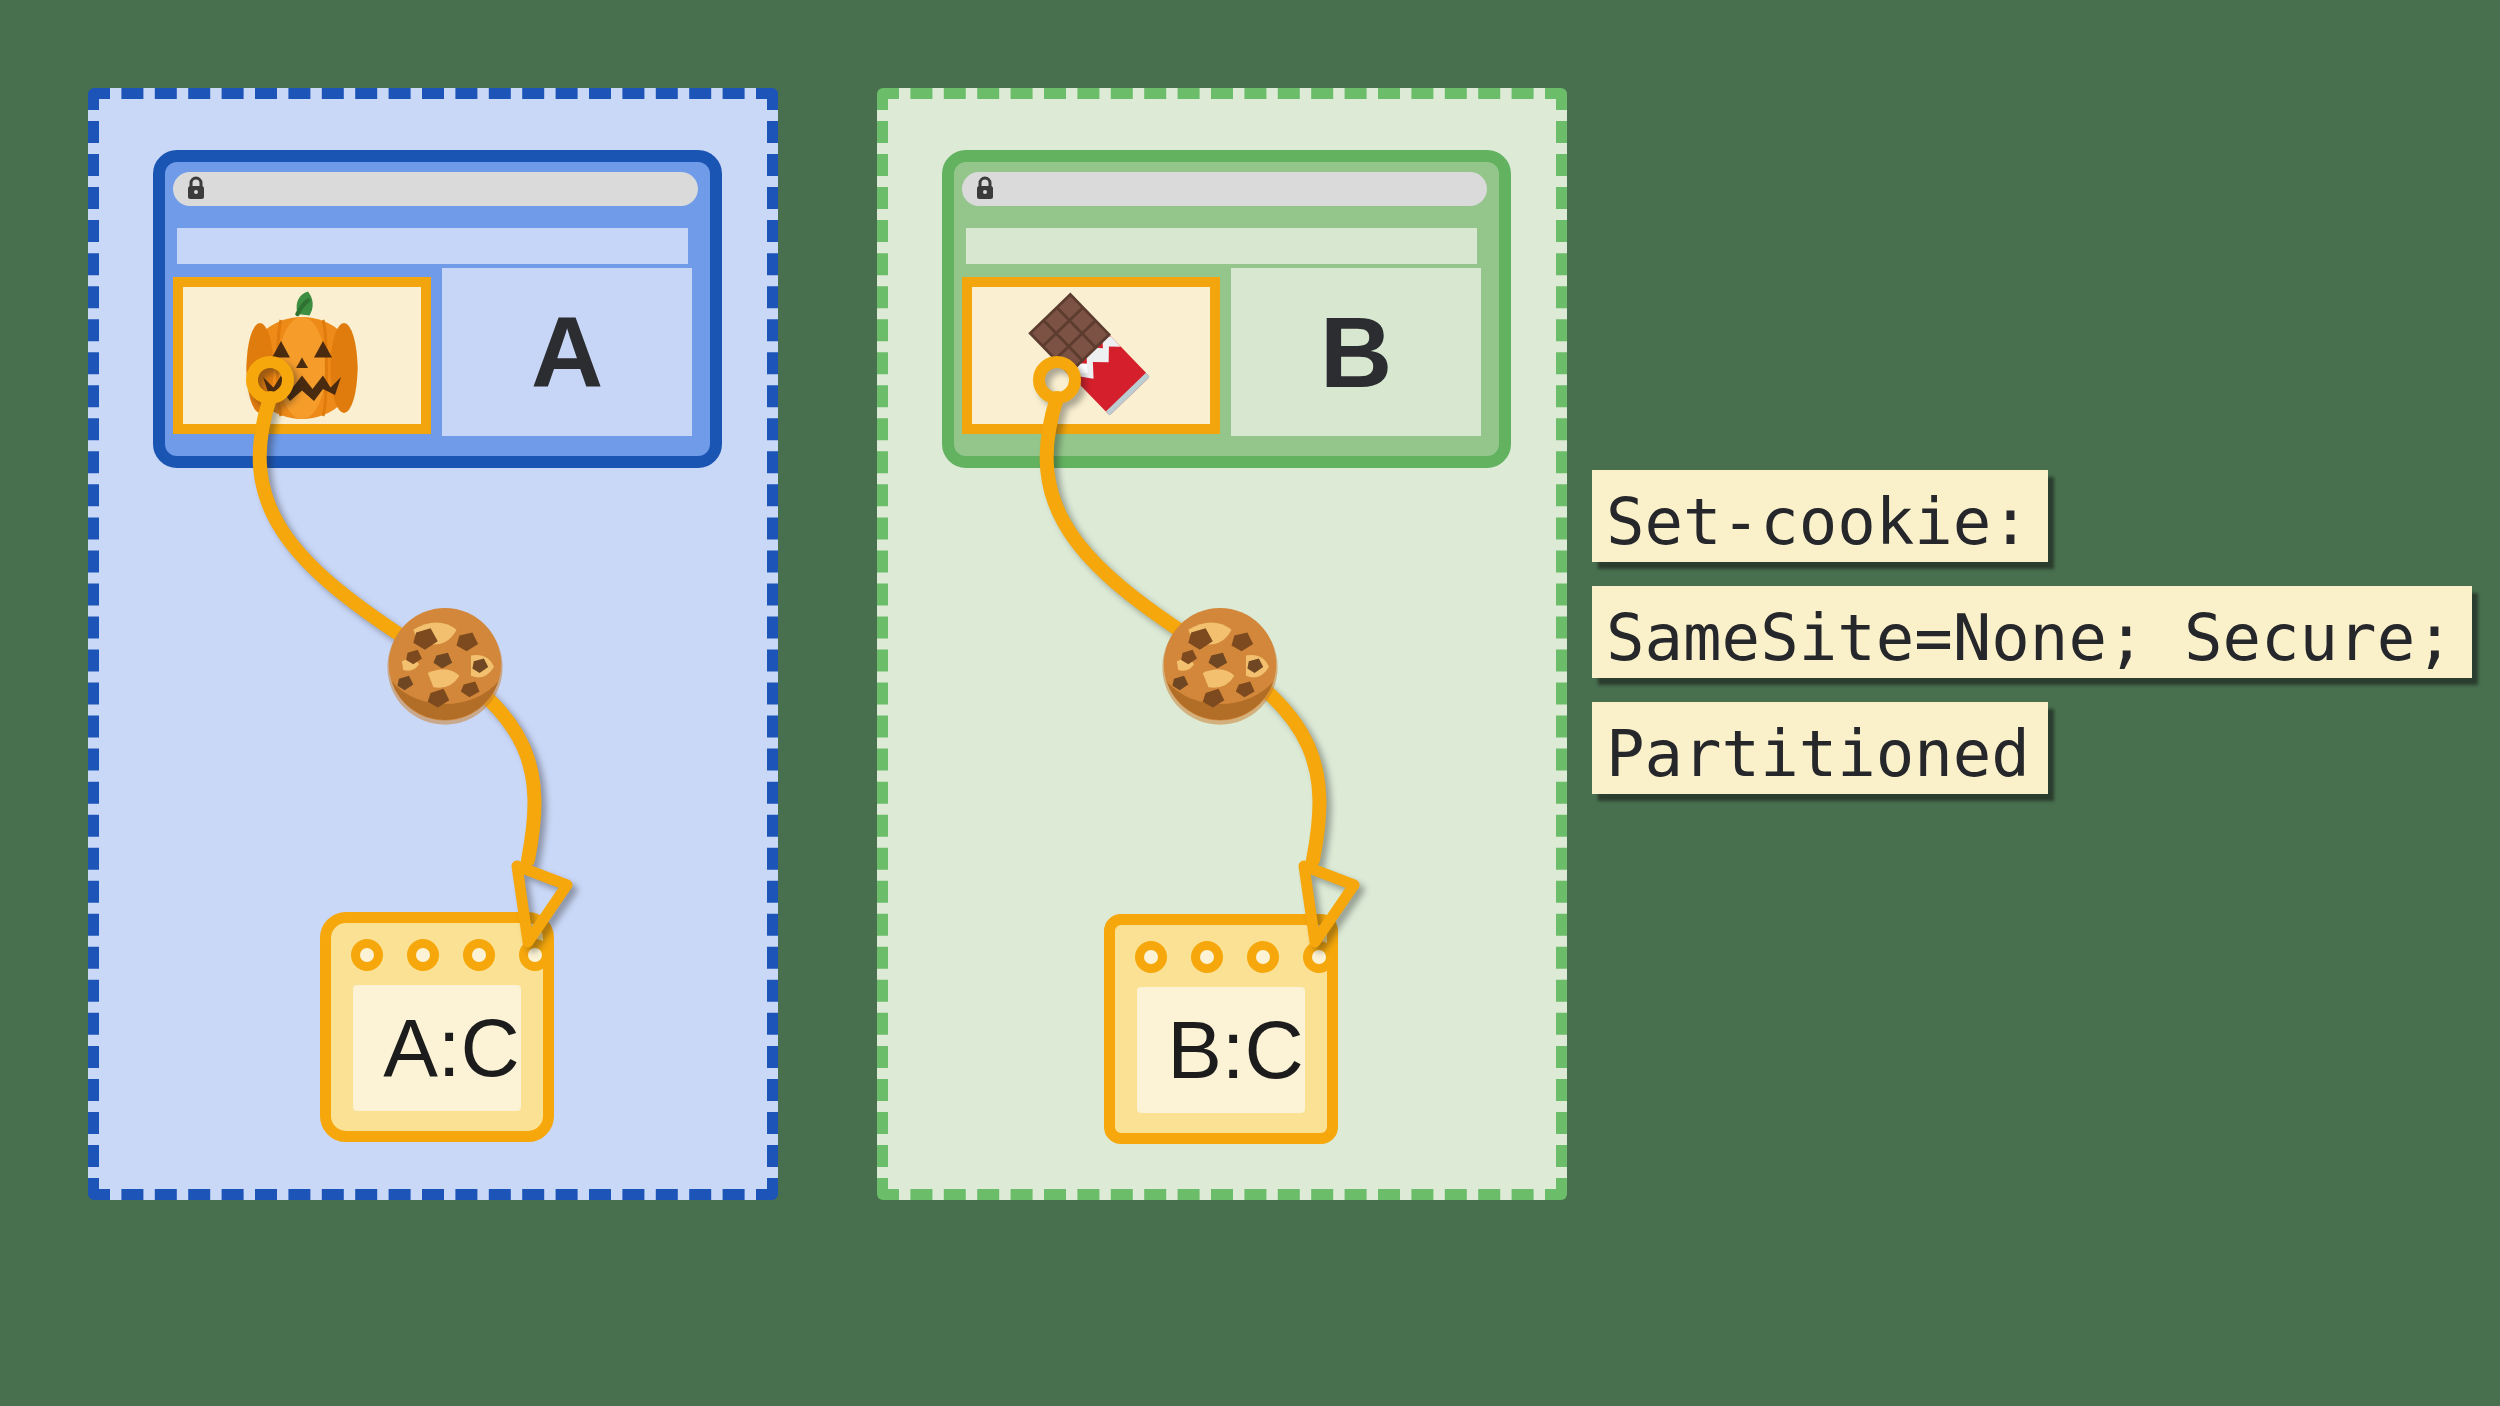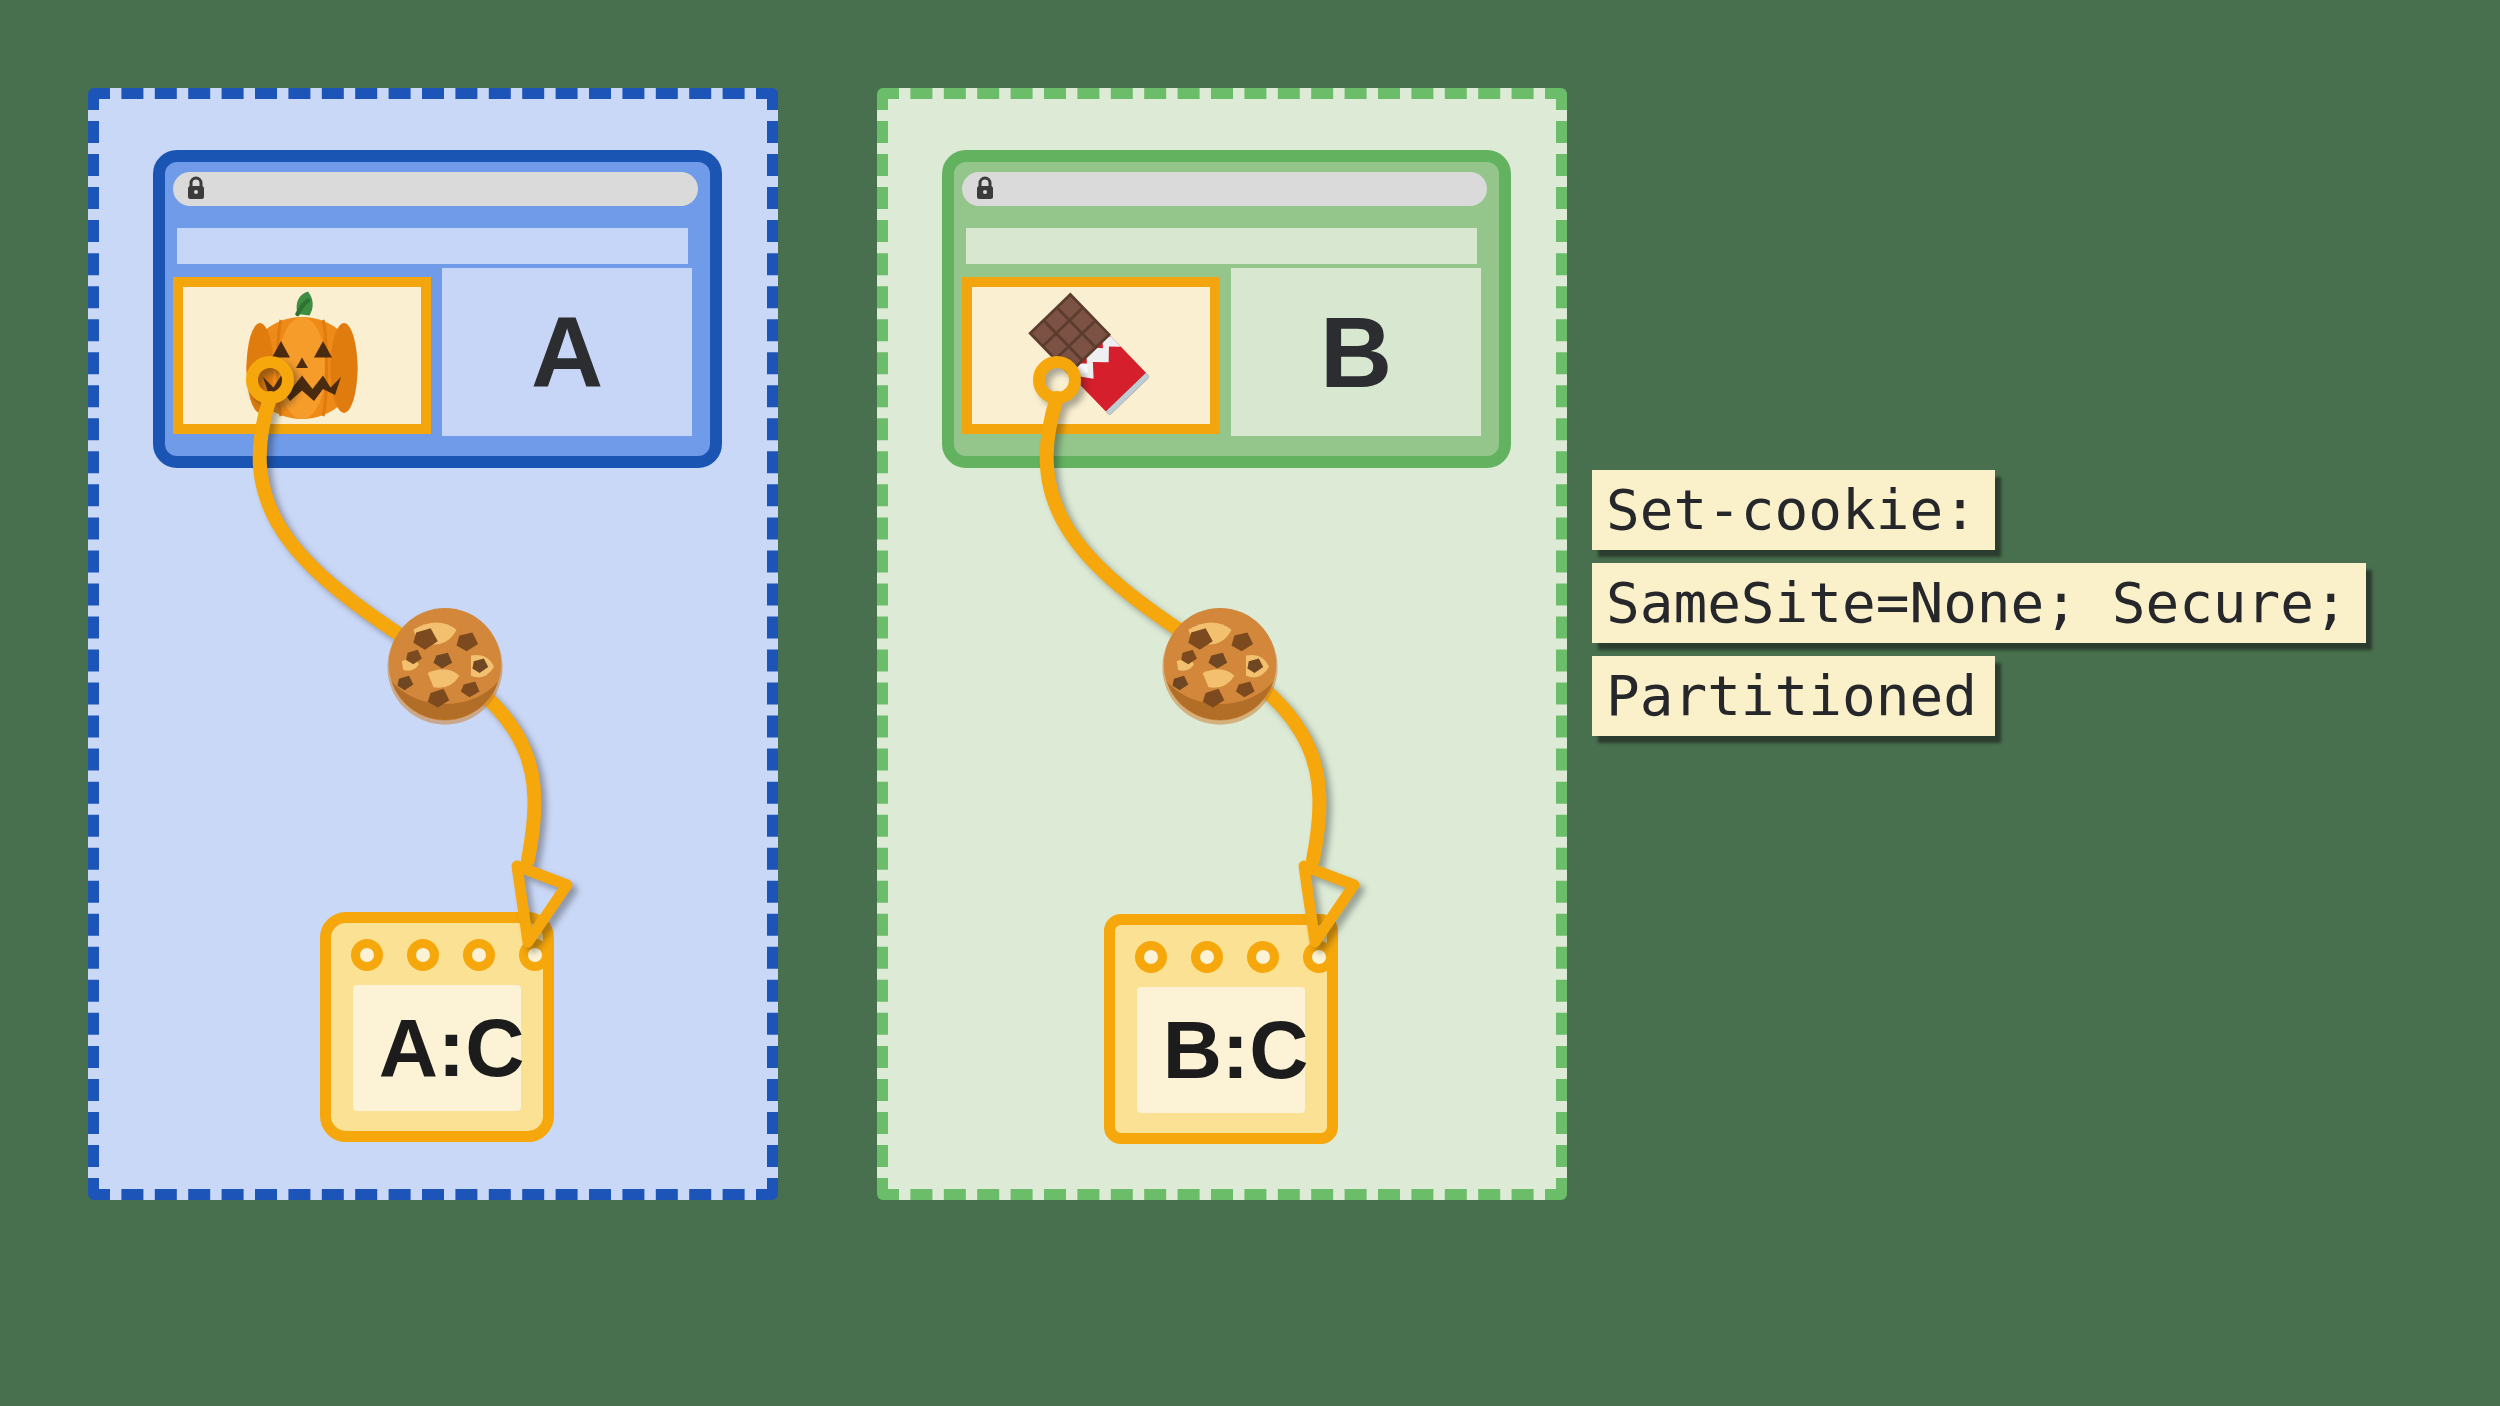--- a/index.html
+++ b/index.html
@@ -27,35 +27,35 @@
   .bwindow.b .panel{background:#D8E8D0;}
   .site-letter{font-size:100px;font-weight:700;color:#2B2D30;line-height:1;}
 
   
   .jar{position:absolute;width:234px;height:230px;box-sizing:border-box;border:11px solid #F5A70B;border-radius:26px;background:#FBE193;}
   .jar.a{left:320px;top:912px;}
   .jar.b{left:1104px;top:914px;border-radius:17px;}
   .jar-dots{position:absolute;left:20px;top:16px;display:flex;gap:24px;}
   .jar-dot{width:32px;height:32px;border-radius:50%;box-sizing:border-box;border:9px solid #F5A70B;background:#FCF3D6;}
   .jar-inner{position:absolute;left:22px;right:22px;top:62px;bottom:20px;background:#FCF3D6;border-radius:4px;display:flex;align-items:center;justify-content:center;}
-  .jar-label{font-size:82px;font-weight:700;color:#1C1C1C;line-height:1;margin-left:29px;}
+  .jar-label{font-size:82px;font-weight:400;color:#1C1C1C;line-height:1;margin-left:29px;}
 
   
   #overlay{position:absolute;left:0;top:0;z-index:6;pointer-events:none;}
   .conn{filter:drop-shadow(5px 5px 3px rgba(25,25,25,0.35));}
 
   
   .code-block{position:absolute;left:1592px;top:470px;z-index:4;}
   .code-line{
     display:block;width:max-content;
-    margin-bottom:13px;
+    margin-bottom:24px;
     background:#FAF0CA;color:#25272A;
     font-family:"DejaVu Sans Mono", monospace;
-    font-size:56px;line-height:80px;
-    padding:0 18px 0 14px;
+    font-size:64px;line-height:80px;
+    padding:12px 18px 0 14px;
     box-shadow:6px 7px 3px rgba(20,20,20,0.55);
     white-space:pre;
   }
   .code-line.bold{font-weight:400;}
 </style>
 </head>
 <body>
 
 <div class="partition blue"></div>
 

